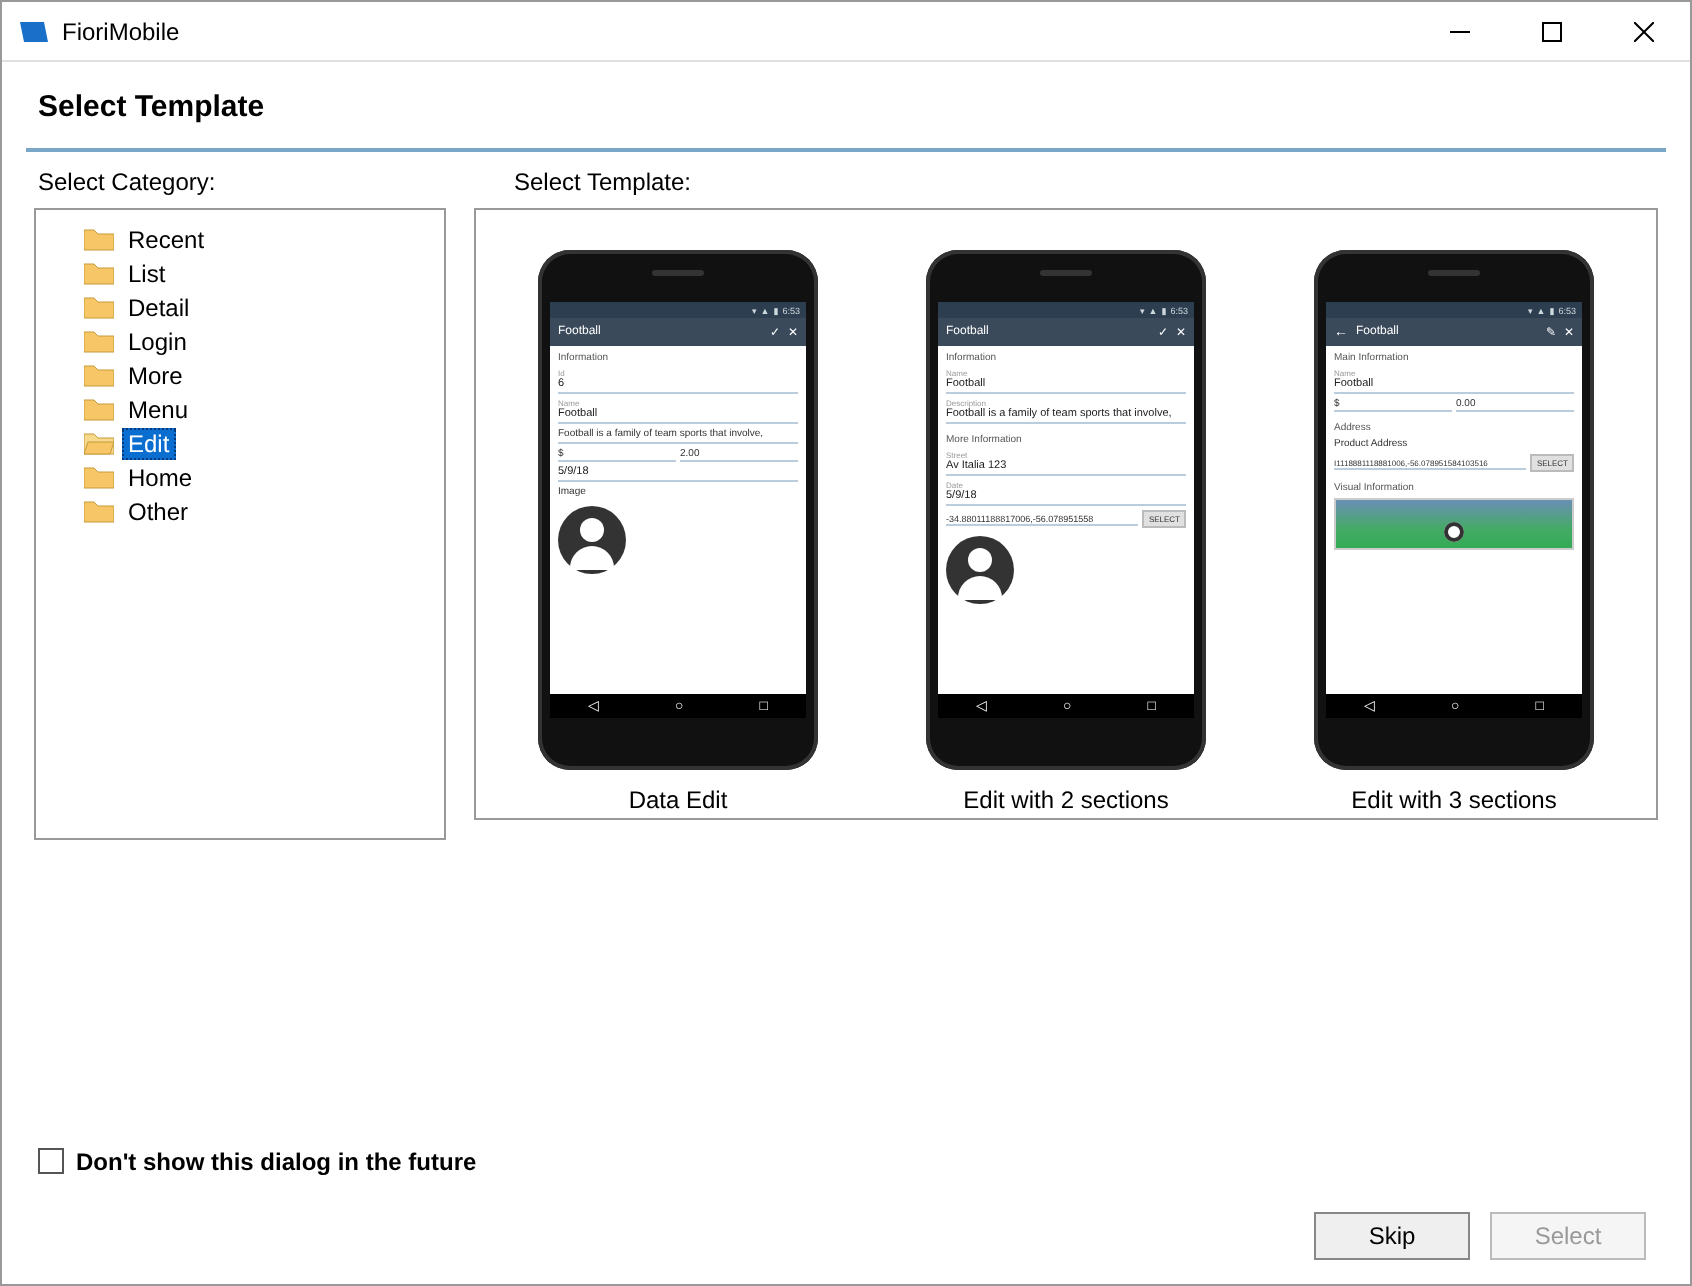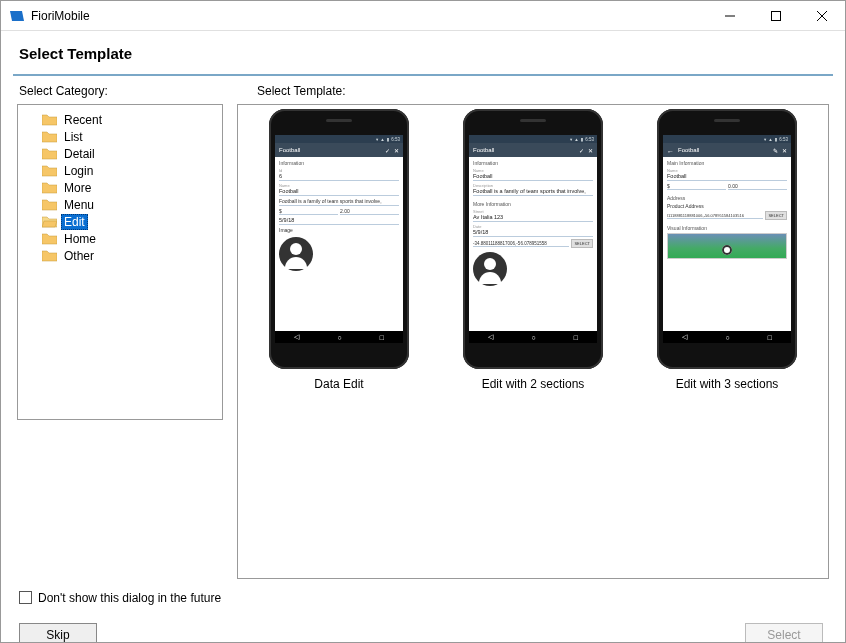--- a/index.html
+++ b/index.html
@@ -74,24 +74,24 @@
     border: 1px solid #999;
     background: #fff;
   }
   .tree-pane {
     width: 208px;
     padding: 6px 4px;
     height: 316px;
   }
   .template-pane {
     flex: 1;
-    height: 475px;
+    height: 306px;
     display: flex;
     gap: 24px;
-    padding: 4px 16px;
+    padding: 20px 16px;
     align-items: flex-start;
   }
 
   
   .tree-item {
     display: flex;
     align-items: center;
     height: 17px;
     cursor: default;
   }
@@ -273,29 +273,30 @@
   
   .bottom {
     padding: 6px 6px 0 6px;
   }
   .checkbox-row {
     display: flex;
     align-items: flex-start;
     gap: 6px;
     margin-top: 6px;
     margin-bottom: 18px;
+    font-weight: bold;
   }
   .checkbox-row .cb {
     width: 13px; height: 13px;
     border: 1px solid #555;
     background: #fff;
   }
   .buttons-row {
     display: flex;
-    justify-content: space-between;
+    justify-content: flex-end;
     gap: 10px;
     padding-right: 4px;
   }
   .btn {
     min-width: 78px;
     height: 24px;
     border: 1px solid #888;
     background: #efefef;
     display: flex;
     align-items: center;

